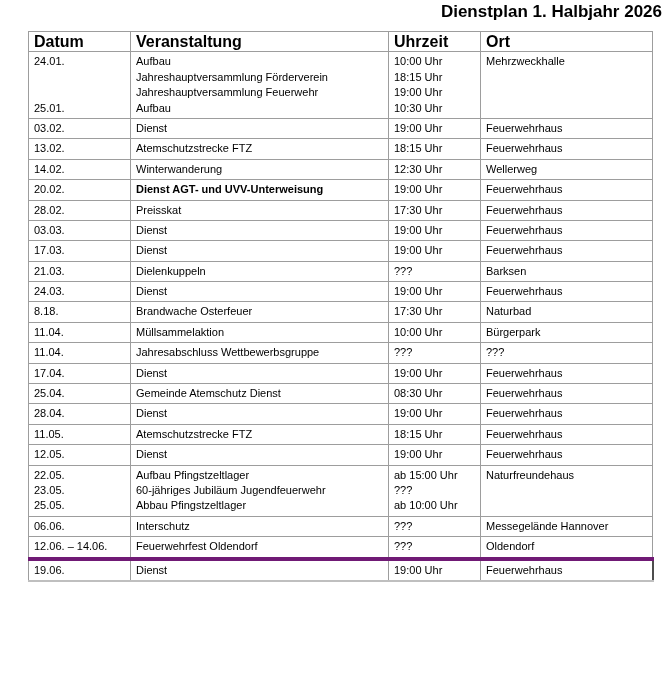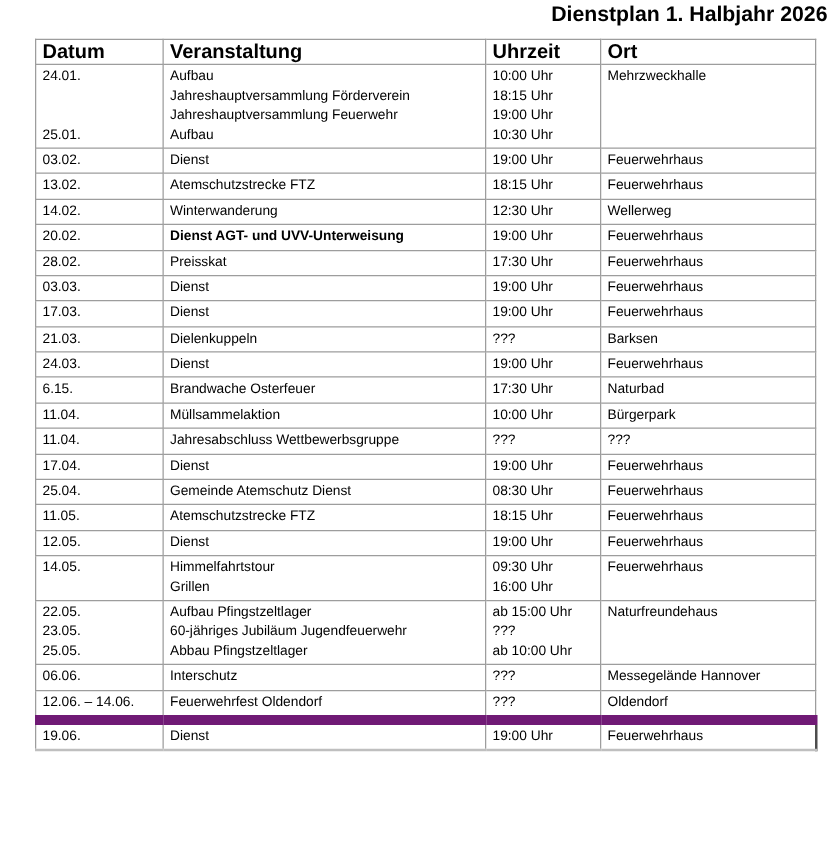--- a/index.html
+++ b/index.html
@@ -39,21 +39,21 @@
     overflow: hidden;
     white-space: nowrap;
   }
   th {
     font-weight: bold;
     font-size: 16px;
   }
   td.bold { font-weight: bold; margin-left: 44px; }
   .line { height: 15.4px; }
   tr.section-border td {
-    border-top: 8px solid #701a75;
+    border-top: 4px solid #701a75;
     border-bottom: 2px solid #bfbfbf;
   }
   tr.section-border td:last-child {
     border-right: 2px solid #4d4d4d;
   }
 </style>
 </head>
 <body>
 
 <h1 class="page-title">Dienstplan 1. Halbjahr 2026</h1>
@@ -218,21 +218,21 @@
         </td>
         <td>
           <div class="line">19:00 Uhr</div>
         </td>
         <td>
           <div class="line">Feuerwehrhaus</div>
         </td>
       </tr>
       <tr>
         <td>
-          <div class="line">6.15.</div>
+          <div class="line">8.18.</div>
         </td>
         <td>
           <div class="line">Brandwache Osterfeuer</div>
         </td>
         <td>
           <div class="line">17:30 Uhr</div>
         </td>
         <td>
           <div class="line">Naturbad</div>
         </td>
@@ -288,20 +288,34 @@
         </td>
         <td>
           <div class="line">08:30 Uhr</div>
         </td>
         <td>
           <div class="line">Feuerwehrhaus</div>
         </td>
       </tr>
       <tr>
         <td>
+          <div class="line">28.04.</div>
+        </td>
+        <td>
+          <div class="line">Dienst</div>
+        </td>
+        <td>
+          <div class="line">19:00 Uhr</div>
+        </td>
+        <td>
+          <div class="line">Feuerwehrhaus</div>
+        </td>
+      </tr>
+      <tr>
+        <td>
           <div class="line">11.05.</div>
         </td>
         <td>
           <div class="line">Atemschutzstrecke FTZ</div>
         </td>
         <td>
           <div class="line">18:15 Uhr</div>
         </td>
         <td>
           <div class="line">Feuerwehrhaus</div>
@@ -309,36 +323,20 @@
       </tr>
       <tr>
         <td>
           <div class="line">12.05.</div>
         </td>
         <td>
           <div class="line">Dienst</div>
         </td>
         <td>
           <div class="line">19:00 Uhr</div>
-        </td>
-        <td>
-          <div class="line">Feuerwehrhaus</div>
-        </td>
-      </tr>
-      <tr>
-        <td>
-          <div class="line">14.05.</div>
-        </td>
-        <td>
-          <div class="line">Himmelfahrtstour</div>
-          <div class="line">Grillen</div>
-        </td>
-        <td>
-          <div class="line">09:30 Uhr</div>
-          <div class="line">16:00 Uhr</div>
         </td>
         <td>
           <div class="line">Feuerwehrhaus</div>
         </td>
       </tr>
       <tr>
         <td>
           <div class="line">22.05.</div>
           <div class="line">23.05.</div>
           <div class="line">25.05.</div>

